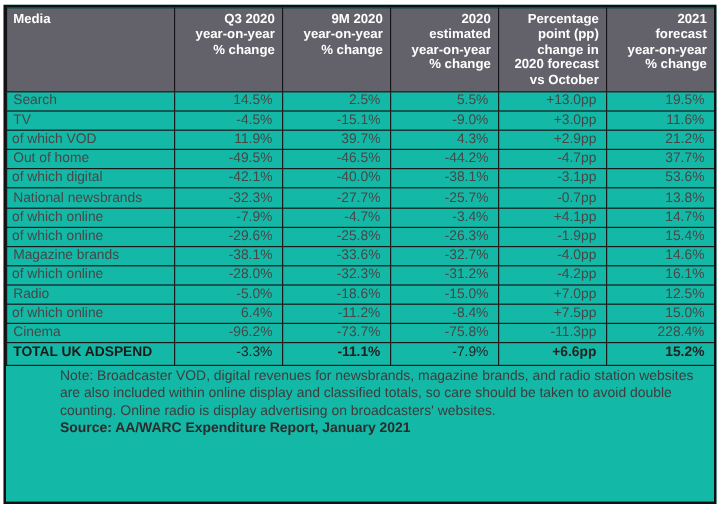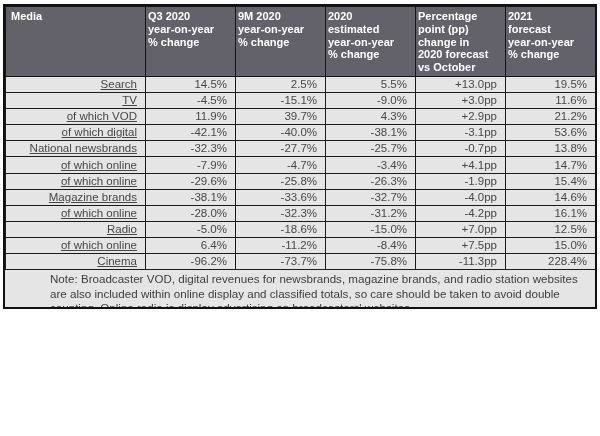--- a/index.html
+++ b/index.html
@@ -10,38 +10,38 @@
     background: #ffffff;
     font-family: "Liberation Sans", sans-serif;
     overflow: hidden;
   }
   .frame {
     box-sizing: border-box;
     position: absolute;
     left: 3px;
     top: 4px;
     width: 594px;
-    height: 305px;
+    height: 416px;
     border: 2.5px solid #111111;
     overflow: hidden;
-    background: #e5e5e5;
+    background: #14b8a6;
   }
   table.adspend {
     border-collapse: collapse;
     width: 100%;
     table-layout: fixed;
   }
   col.c-media { width: 140px; }
   col.c-num   { width: 90px; }
   thead th {
     background: var(--header-bg, #63626b);
     color: var(--header-text, #ffffff);
     font-size: 11px;
     font-weight: bold;
-    text-align: left;
+    text-align: right;
     vertical-align: top;
     white-space: pre-line;
     line-height: 12.8px;
     padding: 3px 6px 2px 2px;
     border: 1.6px solid #151519;
     height: 61px;
   }
   thead th.media-col {
     text-align: left;
     padding-left: 5px;
@@ -50,22 +50,21 @@
     font-size: 11.5px;
     color: #474747;
     border: 1.3px solid #1b1b1b;
     padding: 1px 8px 1px 5px;
     height: 13.1px;
     line-height: 13px;
     white-space: nowrap;
     overflow: hidden;
   }
   tbody td.media {
-    text-align: right;
-    text-decoration: underline;
+    text-align: left;
   }
   tbody td.media.indent {
     padding-left: 4px;
   }
   tbody td.val {
     text-align: right;
   }
   tbody tr.total td {
     height: 15.5px;
     color: #222222;
@@ -146,20 +145,28 @@
         </tr>
         <tr>
           <td class="media indent">of which VOD</td>
           <td class="val">11.9%</td>
           <td class="val">39.7%</td>
           <td class="val">4.3%</td>
           <td class="val">+2.9pp</td>
           <td class="val">21.2%</td>
         </tr>
         <tr>
+          <td class="media">Out of home</td>
+          <td class="val">-49.5%</td>
+          <td class="val">-46.5%</td>
+          <td class="val">-44.2%</td>
+          <td class="val">-4.7pp</td>
+          <td class="val">37.7%</td>
+        </tr>
+        <tr>
           <td class="media indent">of which digital</td>
           <td class="val">-42.1%</td>
           <td class="val">-40.0%</td>
           <td class="val">-38.1%</td>
           <td class="val">-3.1pp</td>
           <td class="val">53.6%</td>
         </tr>
         <tr>
           <td class="media">National newsbrands</td>
           <td class="val">-32.3%</td>
@@ -216,20 +223,28 @@
           <td class="val">+7.5pp</td>
           <td class="val">15.0%</td>
         </tr>
         <tr>
           <td class="media">Cinema</td>
           <td class="val">-96.2%</td>
           <td class="val">-73.7%</td>
           <td class="val">-75.8%</td>
           <td class="val">-11.3pp</td>
           <td class="val">228.4%</td>
+        </tr>
+        <tr class="total">
+          <td class="media">TOTAL UK ADSPEND</td>
+          <td class="val">-3.3%</td>
+          <td class="val bold">-11.1%</td>
+          <td class="val">-7.9%</td>
+          <td class="val bold">+6.6pp</td>
+          <td class="val bold">15.2%</td>
         </tr>
       </tbody>
   </table>
   <div class="note">
     <span>Note: Broadcaster VOD, digital revenues for newsbrands, magazine brands, and radio station websites are also included within online display and classified totals, so care should be taken to avoid double counting. Online radio is display advertising on broadcasters' websites.</span><br>
     <span class="source">Source: AA/WARC Expenditure Report, January 2021</span>
   </div>
 </div>
 
 </body></html>

